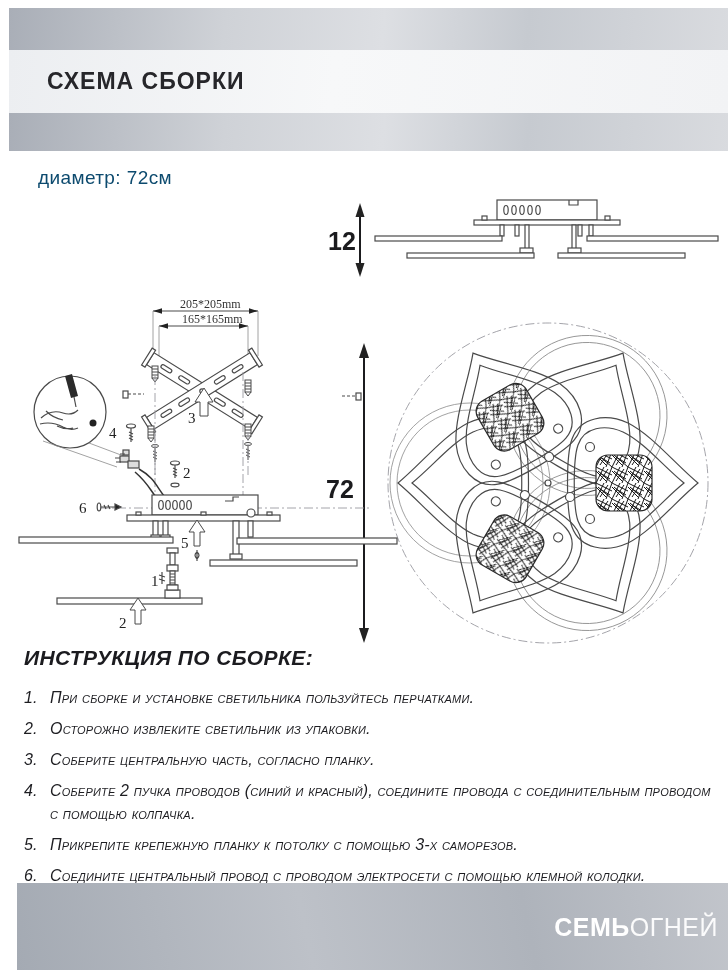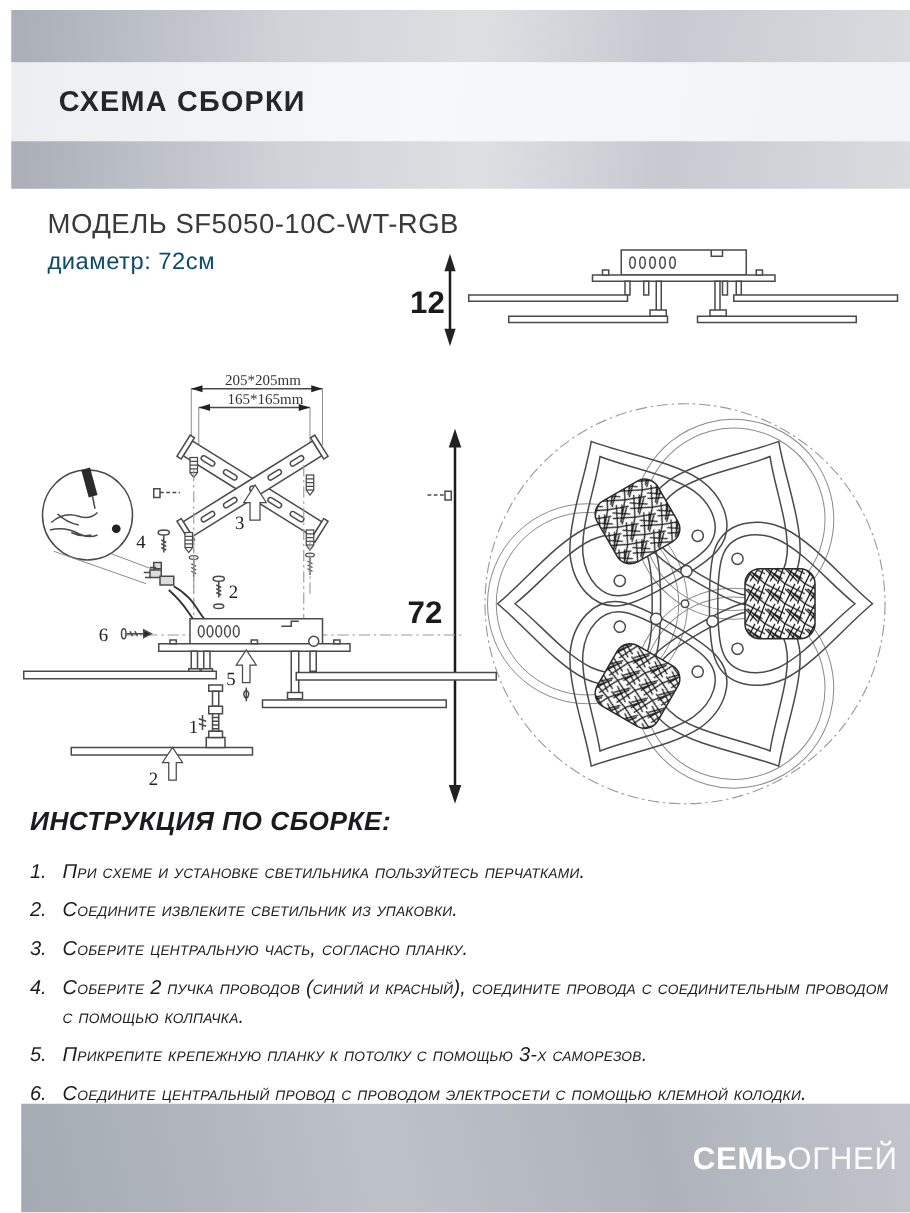--- a/index.html
+++ b/index.html
@@ -53,21 +53,20 @@
 
 <div class="page">
 
   <div class="band gray top1"></div>
   <div class="band title-band">
     <div class="page-title">СХЕМА СБОРКИ</div>
   </div>
   <div class="band gray top2"></div>
 
   <div class="product">
-    <div class="model">МОДЕЛЬ SF5050-10C-WT-RGB</div>
     <div class="spec">диаметр: 72см</div>
   </div>
 
   <svg style="left:370px;top:316px;z-index:1;" width="358" height="340" viewBox="0 0 358 340">
     <defs>
       <pattern id="crys" width="16" height="16" patternUnits="userSpaceOnUse">
         <rect width="16" height="16" fill="#fff"></rect>
         <path d="M0,0 L16,6 M8,0 L0,16 M16,0 L4,14 M0,8 L16,16 M12,2 L6,12 M2,4 L14,12 M4,16 L14,6" stroke="#141414" stroke-width="1" fill="none"></path>
       </pattern>
     </defs>
@@ -326,25 +325,25 @@
       </g>
 
     <path class="oarrow" d="M130,258 V244 H125 L133,232 L141,244 H136 V258 Z"></path>
     <text class="ptext" x="114" y="262">2</text>
   </svg>
 
   <div class="instructions">
     <h2>ИНСТРУКЦИЯ ПО СБОРКЕ:</h2>
     <div class="instr-item">
       <span class="num">1.</span>
-      <span class="txt">При схеме и установке светильника пользуйтесь перчатками.</span>
+      <span class="txt">При сборке и установке светильника пользуйтесь перчатками.</span>
     </div>
     <div class="instr-item">
       <span class="num">2.</span>
-      <span class="txt">Соедините извлеките светильник из упаковки.</span>
+      <span class="txt">Осторожно извлеките светильник из упаковки.</span>
     </div>
     <div class="instr-item">
       <span class="num">3.</span>
       <span class="txt">Соберите центральную часть, согласно планку.</span>
     </div>
     <div class="instr-item">
       <span class="num">4.</span>
       <span class="txt">Соберите 2 пучка проводов (синий и красный), соедините провода с соединительным проводом с помощью колпачка.</span>
     </div>
     <div class="instr-item">

